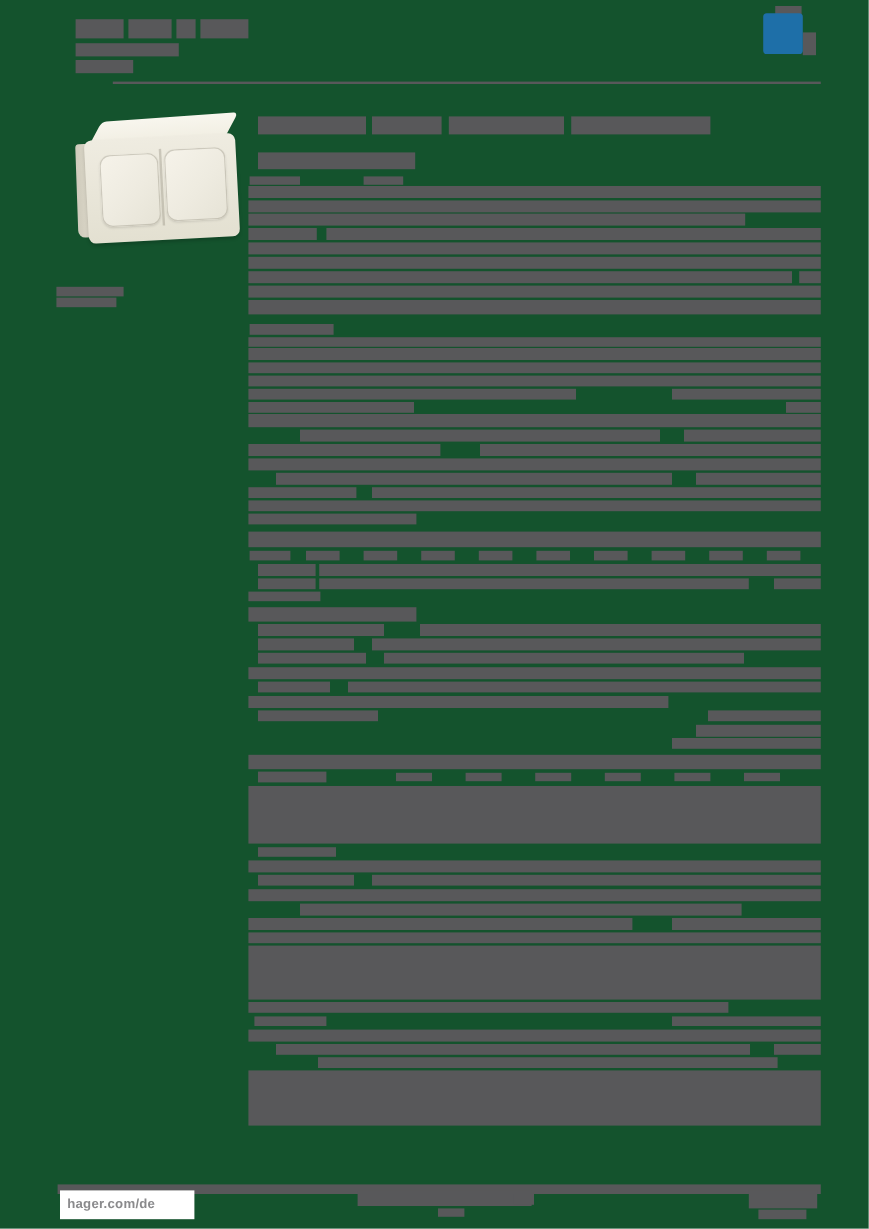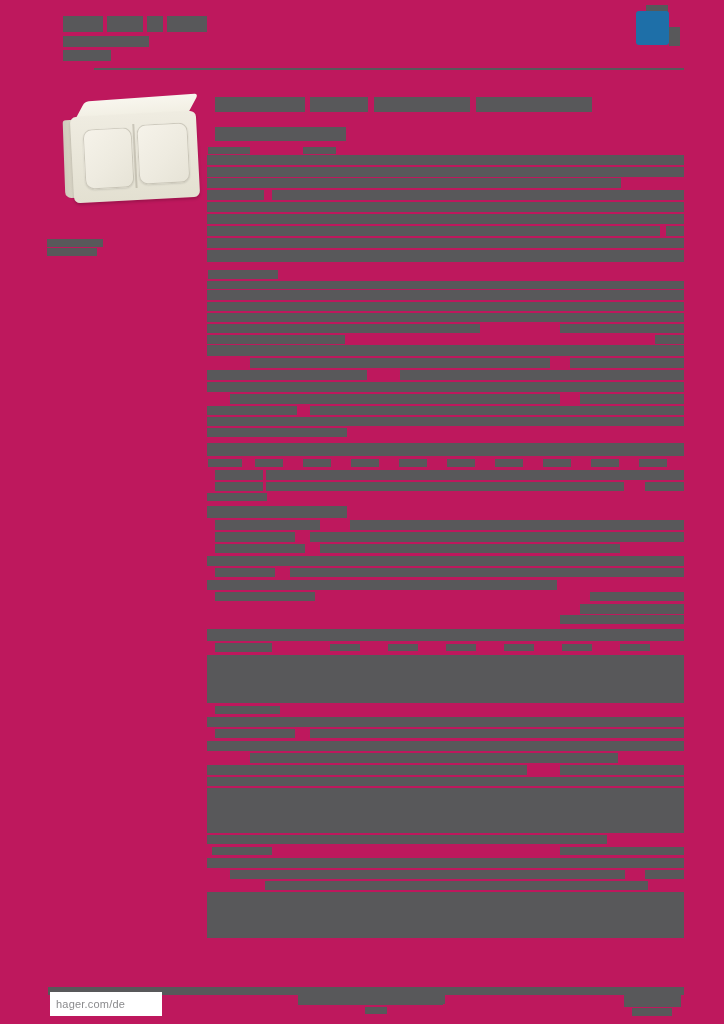--- a/index.html
+++ b/index.html
@@ -1,18 +1,19 @@
 <!DOCTYPE html>
 <html><head>
 <meta charset="utf-8">
 <style>
   html,body{margin:0;padding:0;background:#ffffff;}
   .page{
-    position:relative;width:724px;height:1024px;background:#be185d;overflow:hidden;
+    position:relative;width:724px;height:1024px;background:#14532d;overflow:hidden;
     font-family:"Liberation Sans",sans-serif;
+    font-weight:bold;
   }
   .bar{position:absolute;background:#58585A;}
   .rule{position:absolute;background:#58585A;}
   
   .logo{position:absolute;left:636px;top:5px;width:46px;height:42px;}
   .logo .blue{position:absolute;left:0;top:6px;width:33px;height:34px;background:#1E6FA8;border-radius:3px;}
   .logo .tab-top{position:absolute;left:10px;top:0;width:22px;height:7px;background:#58585A;}
   .logo .tab-right{position:absolute;left:33px;top:22px;width:11px;height:19px;background:#58585A;}
   
   .photo{position:absolute;left:62px;top:92px;width:140px;height:114px;}

